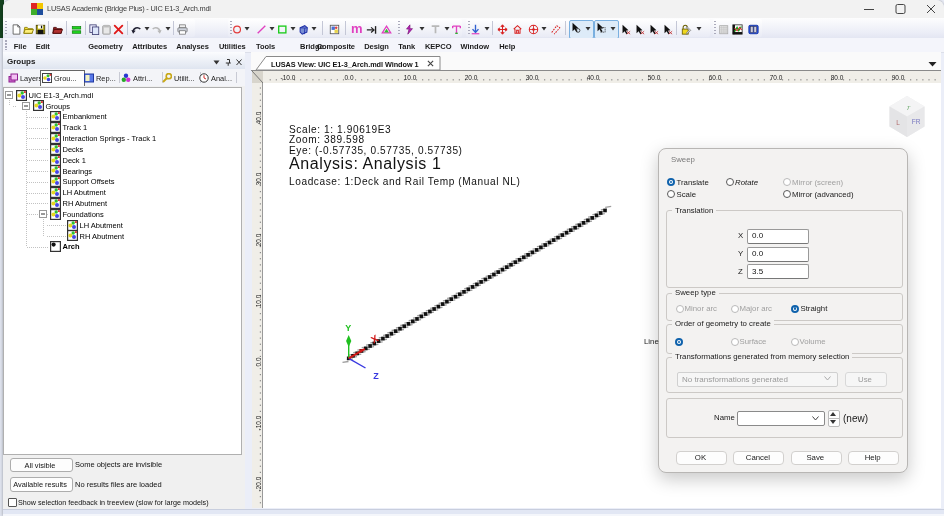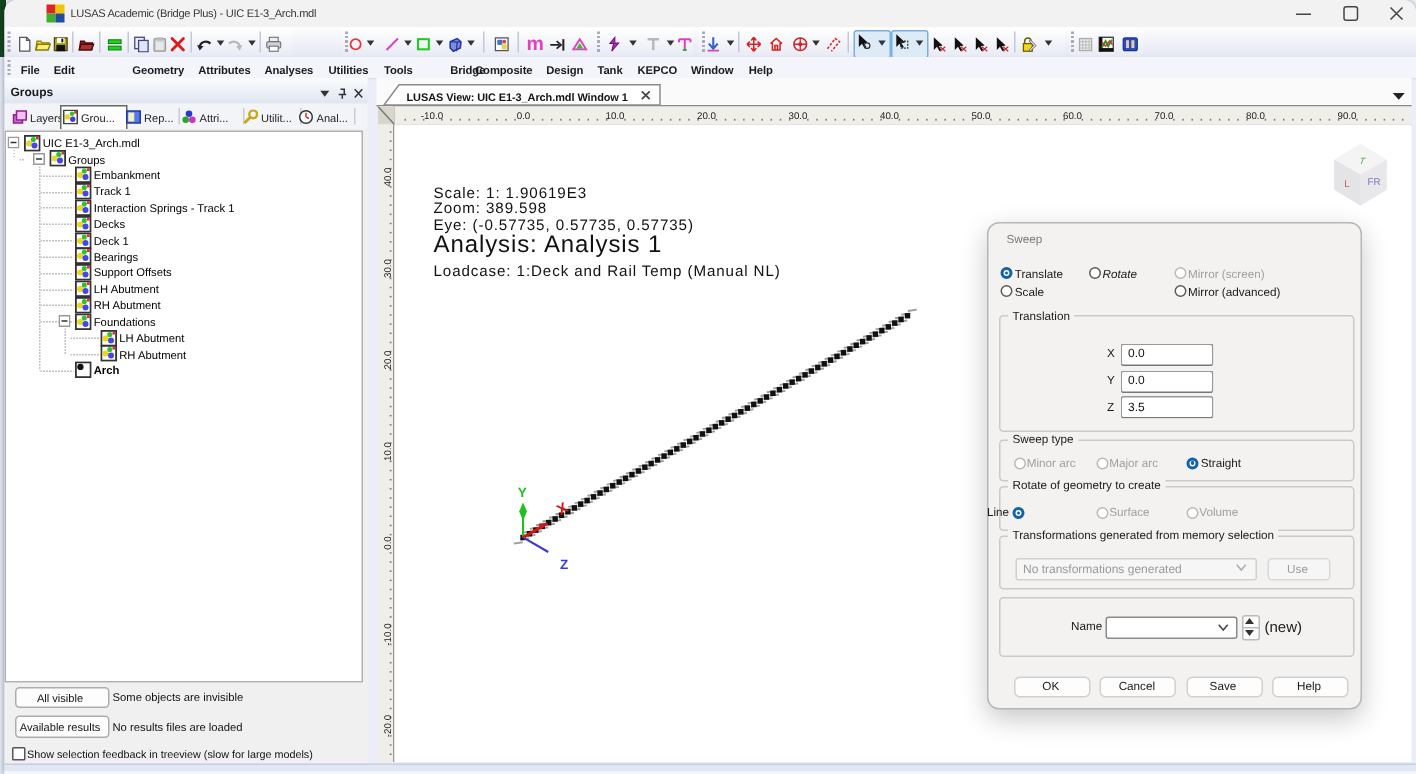--- a/index.html
+++ b/index.html
@@ -888,24 +888,24 @@
 <div class="abs" style="left:666px;top:292.5px;width:235px;height:26.5px;border:1px solid #ccc9c6;border-radius:3px;"></div>
 <div class="t" style="left:672px;top:288.0px;font-size:7.8px;color:#1a1a1a;background:#f3f2f1;padding:0 3px;">Sweep type</div>
 <div class="abs" style="left:676px;top:304.5px;width:8px;height:8px;border-radius:50%;background:#fff;border:1.2px solid #b9b9b9;box-sizing:border-box;"></div>
 <div class="t" style="left:684.5px;top:304px;font-size:7.8px;color:#a0a0a0;">Minor arc</div>
 <div class="abs" style="left:731px;top:304.5px;width:8px;height:8px;border-radius:50%;background:#fff;border:1.2px solid #b9b9b9;box-sizing:border-box;"></div>
 <div class="t" style="left:739.5px;top:304px;font-size:7.8px;color:#a0a0a0;">Major arc</div>
 <div class="abs" style="left:791px;top:304.5px;width:8px;height:8px;border-radius:50%;background:#fff;border:2px solid #0f62ac;box-sizing:border-box;"></div>
 <div class="abs" style="left:793.7px;top:307.2px;width:2.6px;height:2.6px;border-radius:50%;background:#0f62ac;"></div>
 <div class="t" style="left:800.5px;top:304px;font-size:7.8px;color:#1a1a1a;">Straight</div>
 <div class="abs" style="left:666px;top:323.5px;width:235px;height:28px;border:1px solid #ccc9c6;border-radius:3px;"></div>
-<div class="t" style="left:672px;top:319.0px;font-size:7.8px;color:#1a1a1a;background:#f3f2f1;padding:0 3px;">Rotate of geometry to create</div>
+<div class="t" style="left:672px;top:319.0px;font-size:7.8px;color:#1a1a1a;background:#f3f2f1;padding:0 3px;">Order of geometry to create</div>
 <div class="abs" style="left:675px;top:337.8px;width:8px;height:8px;border-radius:50%;background:#fff;border:2px solid #0f62ac;box-sizing:border-box;"></div>
 <div class="abs" style="left:677.7px;top:340.5px;width:2.6px;height:2.6px;border-radius:50%;background:#0f62ac;"></div>
-<div class="t" style="left:658px;top:337.3px;font-size:7.8px;color:#1a1a1a;">Line</div>
+<div class="t" style="left:644px;top:337.3px;font-size:7.8px;color:#1a1a1a;">Line</div>
 <div class="abs" style="left:731px;top:337.8px;width:8px;height:8px;border-radius:50%;background:#fff;border:1.2px solid #b9b9b9;box-sizing:border-box;"></div>
 <div class="t" style="left:739.5px;top:337.3px;font-size:7.8px;color:#a0a0a0;">Surface</div>
 <div class="abs" style="left:791px;top:337.8px;width:8px;height:8px;border-radius:50%;background:#fff;border:1.2px solid #b9b9b9;box-sizing:border-box;"></div>
 <div class="t" style="left:799.5px;top:337.3px;font-size:7.8px;color:#a0a0a0;">Volume</div>
 <div class="abs" style="left:666px;top:356.5px;width:235px;height:34px;border:1px solid #ccc9c6;border-radius:3px;"></div>
 <div class="t" style="left:672px;top:352.0px;font-size:7.8px;color:#1a1a1a;background:#f3f2f1;padding:0 3px;">Transformations generated from memory selection</div>
 <div class="abs" style="left:677px;top:372px;width:159px;height:13px;background:#f6f6f6;border:1px solid #d0d0d0;border-radius:2px;"></div>
 <div class="t" style="left:682px;top:374.5px;font-size:8px;color:#9a9a9a;">No transformations generated</div>
 <svg class="abs" style="left:824px;top:376px;" width="7" height="5" viewBox="0 0 7 5">
     <path d="M0.5 0.5 L3.5 4 L6.5 0.5" fill="none" stroke="#aaa" stroke-width="1"></path>

